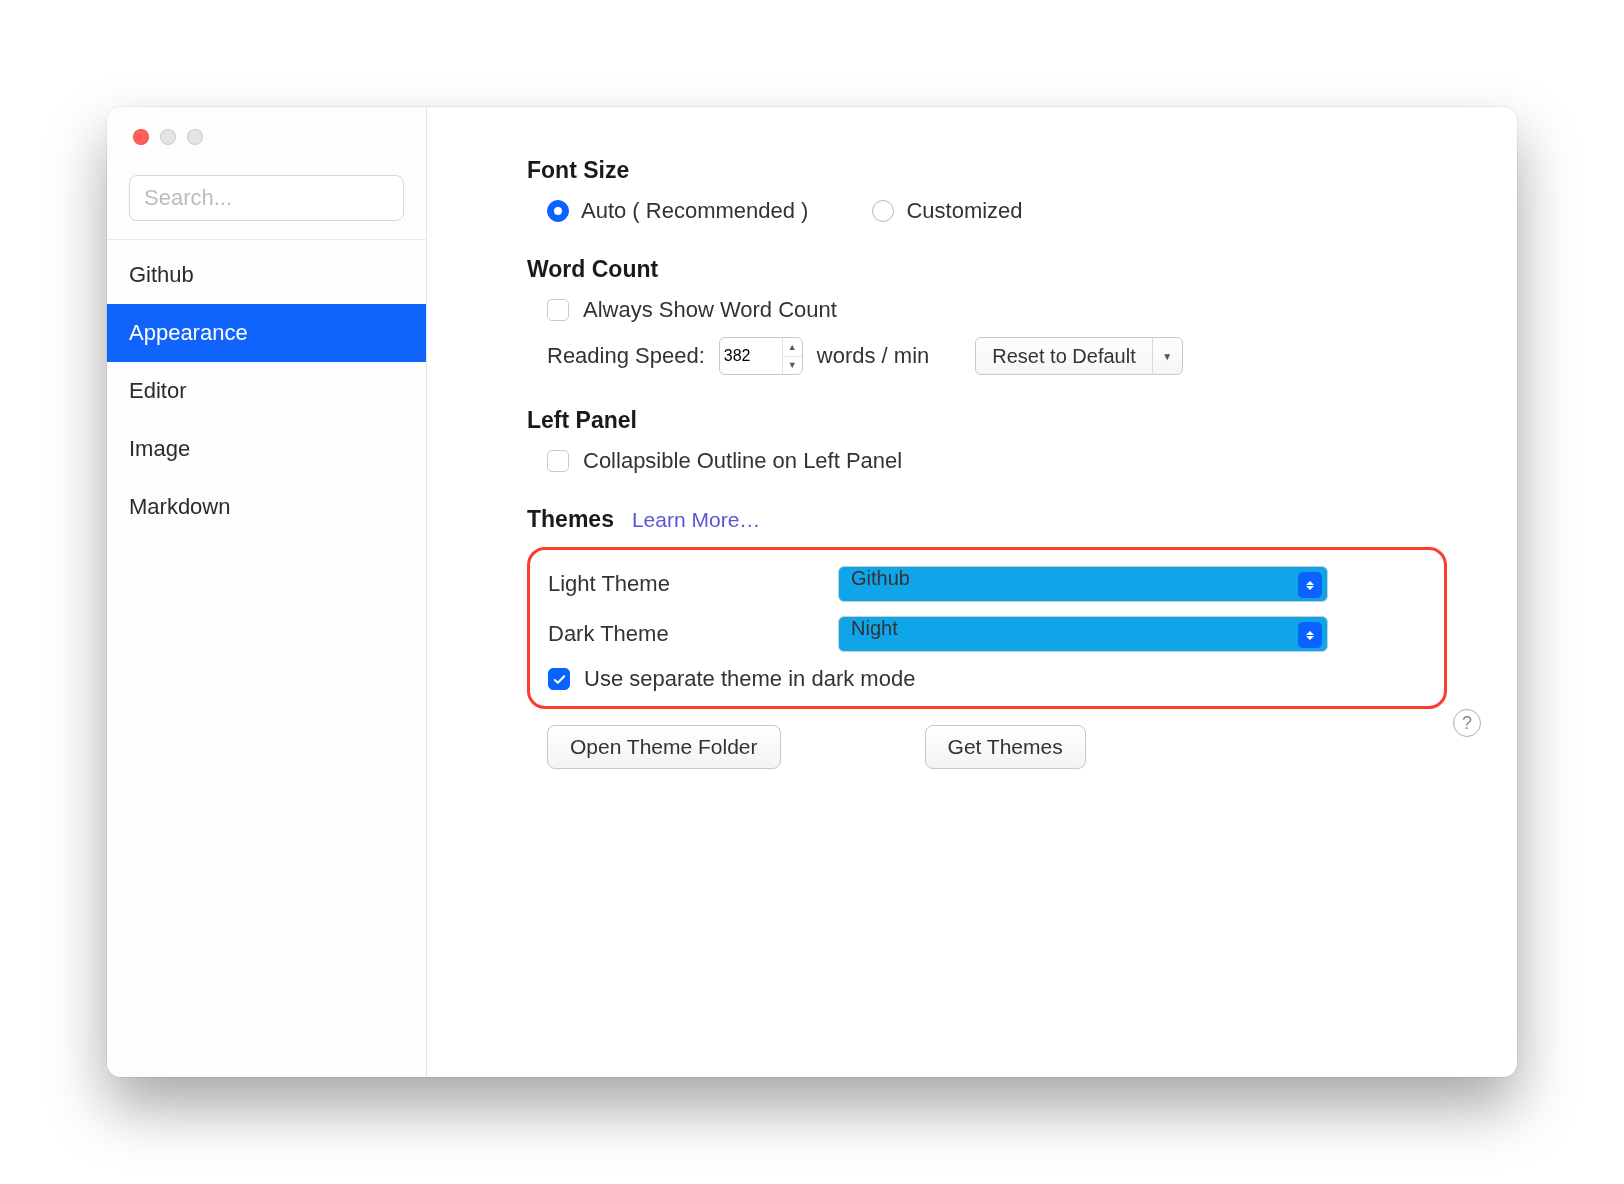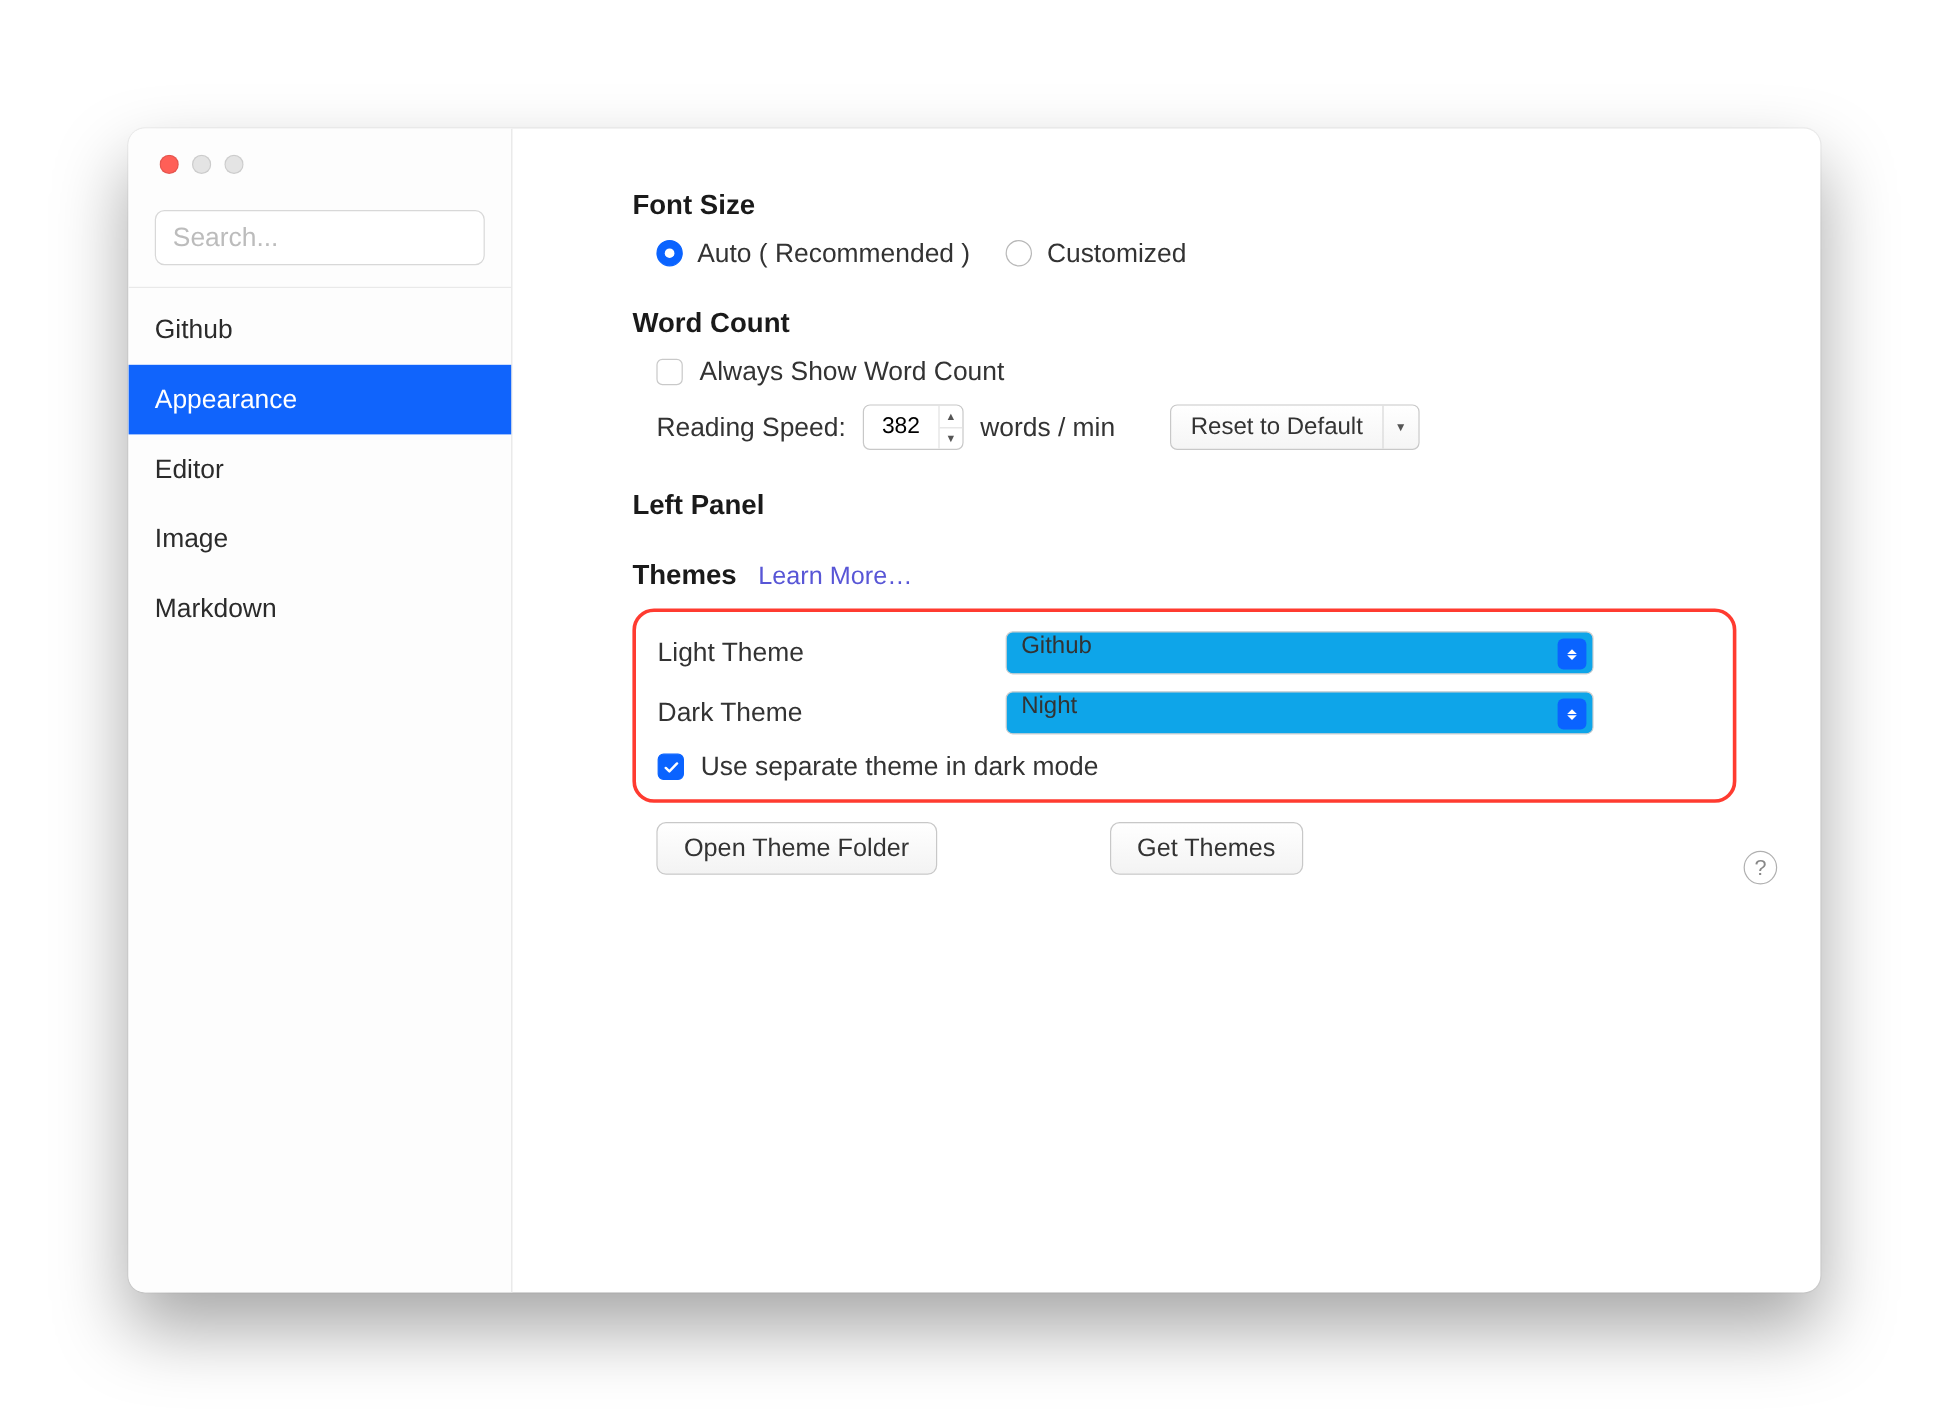--- a/index.html
+++ b/index.html
@@ -101,21 +101,21 @@
     }
 
     .section {
       margin-bottom: 32px;
     }
 
     
     .radio-row {
       display: flex;
       align-items: flex-start;
-      gap: 30px;
+      gap: 64px;
       padding-left: 20px;
     }
     .radio-opt {
       display: flex;
       align-items: center;
       gap: 12px;
       font-size: 22px;
       color: #333;
     }
     .radio {
@@ -184,22 +184,22 @@
       border: 1px solid #c8c8c8;
       border-radius: 6px;
       height: 38px;
       overflow: hidden;
       background: #fff;
     }
     .stepper input {
       width: 62px;
       border: none;
       outline: none;
-      font-size: 19px;
-      text-align: center;
+      font-size: 16px;
+      text-align: left;
       padding: 0 4px;
     }
     .stepper-btns {
       display: flex;
       flex-direction: column;
       border-left: 1px solid #e2e2e2;
       height: 100%;
       width: 20px;
     }
     .step-btn {
@@ -403,20 +403,24 @@
         <div style="width:18px"></div>
         <div class="reset-btn-grp">
           <div class="reset-label">Reset to Default</div>
           <div class="reset-caret">▼</div>
         </div>
       </div>
     </div>
 
     <div class="section">
       <div class="section-title">Left Panel</div>
+      <div class="check-row">
+        <div class="chk"></div>
+        <span>Collapsible Outline on Left Panel</span>
+      </div>
     </div>
 
     <div class="section">
       <div class="themes-header">
         <div class="section-title" style="margin-bottom:0">Themes</div>
         <span class="learn-more">Learn More…</span>
       </div>
 
       <div class="highlight-box">
         <div class="theme-row">

